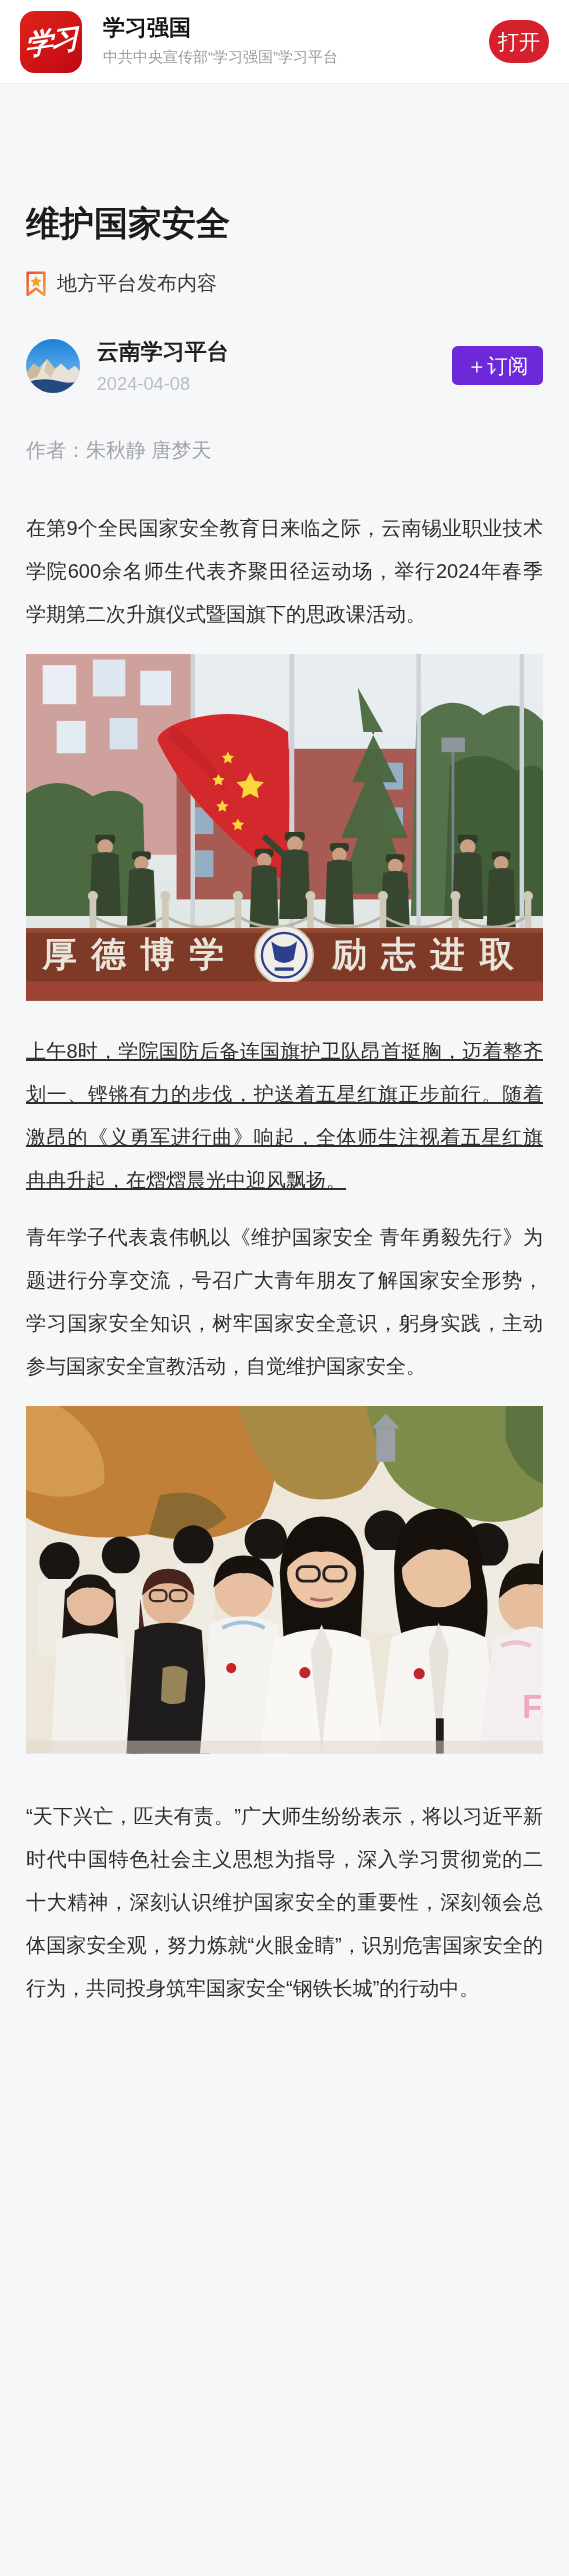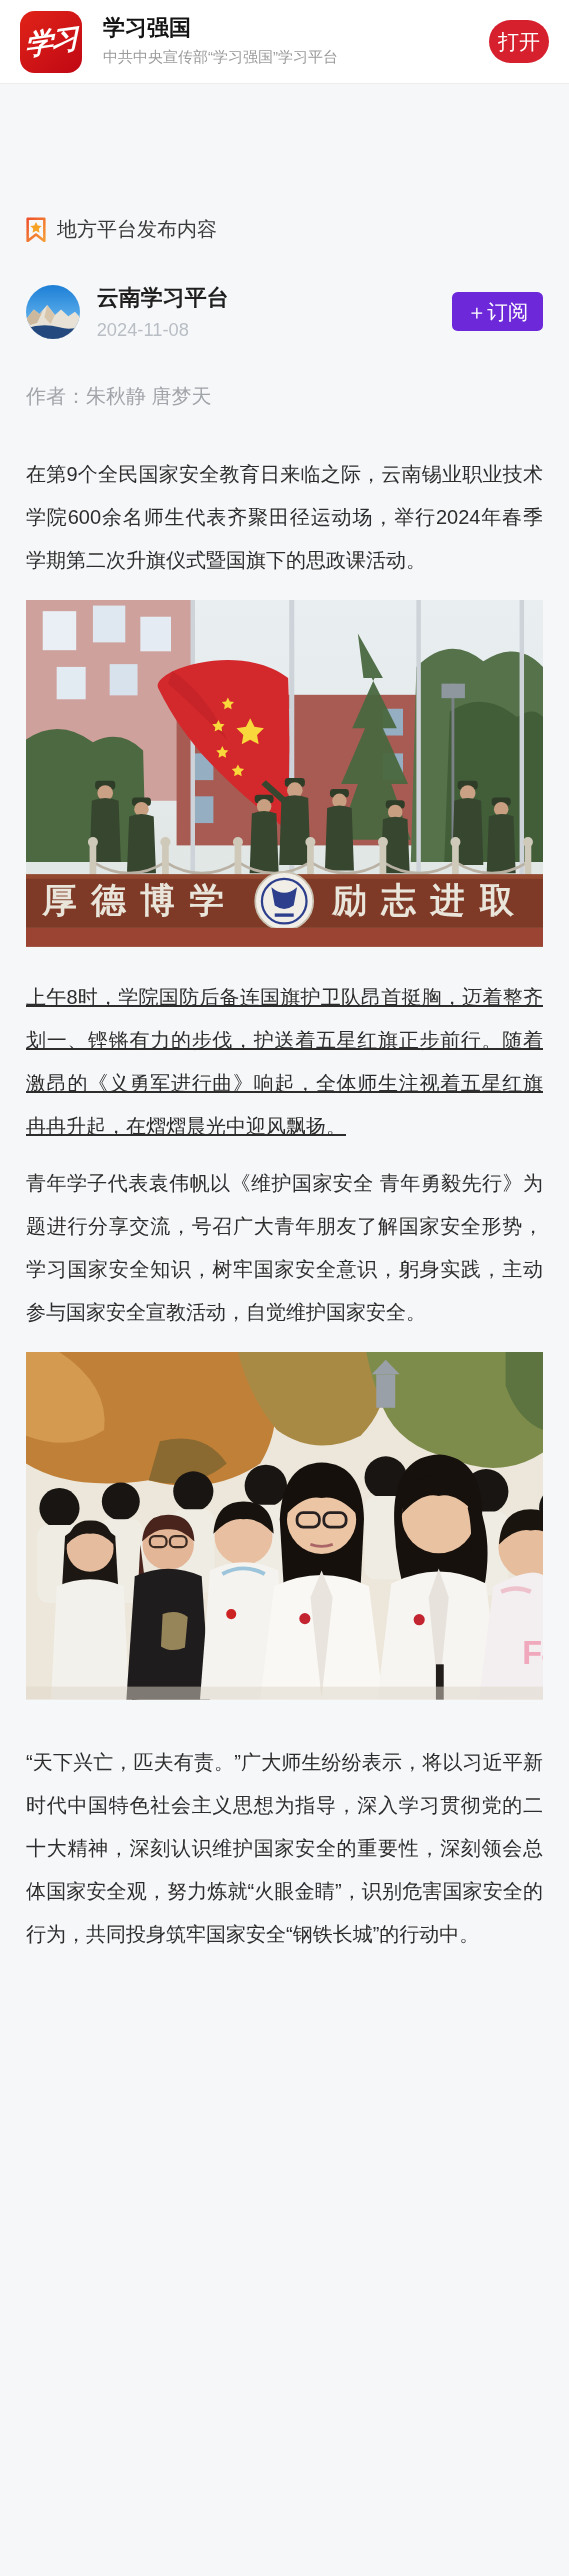--- a/index.html
+++ b/index.html
@@ -78,21 +78,21 @@
   </div>
   <div class="app-meta">
     <div class="app-name">学习强国</div>
     <div class="app-sub">中共中央宣传部“学习强国”学习平台</div>
   </div>
   <button class="open-btn">打开</button>
 </div>
 
 <div class="content">
 
-  <h1 class="article-title"><br></h1>
+  <h1 class="article-title"><br><span>维护国家安全</span></h1>
 
   <div class="tag-row">
     <svg class="tag-icon" viewBox="0 0 36 46">
       <defs>
         <linearGradient id="tagGrad" x1="0" y1="0" x2="1" y2="1">
           <stop offset="0" stop-color="#ef512b"></stop>
             <stop offset="1" stop-color="#f59d37"></stop>
         </linearGradient>
       </defs>
       <path d="M3 3 H33 V43 L18 31.5 L3 43 Z" fill="none" stroke="url(#tagGrad)" stroke-width="4.5" stroke-linejoin="round"></path>
@@ -113,21 +113,21 @@
         </defs>
         <rect width="97" height="97" fill="url(#skyGrad)"></rect>
         <path d="M0 62 L14 44 L24 52 L38 36 L52 54 L63 44 L76 56 L88 48 L97 58 L97 97 L0 97 Z" fill="#e8e2d6"></path>
         <path d="M0 62 L14 44 L24 52 L30 47 L20 68 L8 72 Z" fill="#cbb89d"></path>
         <path d="M38 36 L52 54 L44 70 L33 58 Z" fill="#d8c6ac"></path>
         <path d="M0 78 Q30 68 60 76 Q80 82 97 74 L97 97 L0 97 Z" fill="#24497e"></path>
       </svg>
     </div>
     <div class="pub-info">
       <div class="pub-name">云南学习平台</div>
-      <div class="pub-date">2024-11-08</div>
+      <div class="pub-date">2024-04-08</div>
     </div>
     <button class="sub-btn">＋订阅</button>
   </div>
 
   <div class="author-line">作者：朱秋静 唐梦天</div>
 
   <div class="body-text">
     <p class="p1">在第9个全民国家安全教育日来临之际，云南锡业职业技术学院600余名师生代表齐聚田径运动场，举行2024年春季学期第二次升旗仪式暨国旗下的思政课活动。</p>
 
     <div class="photo">

